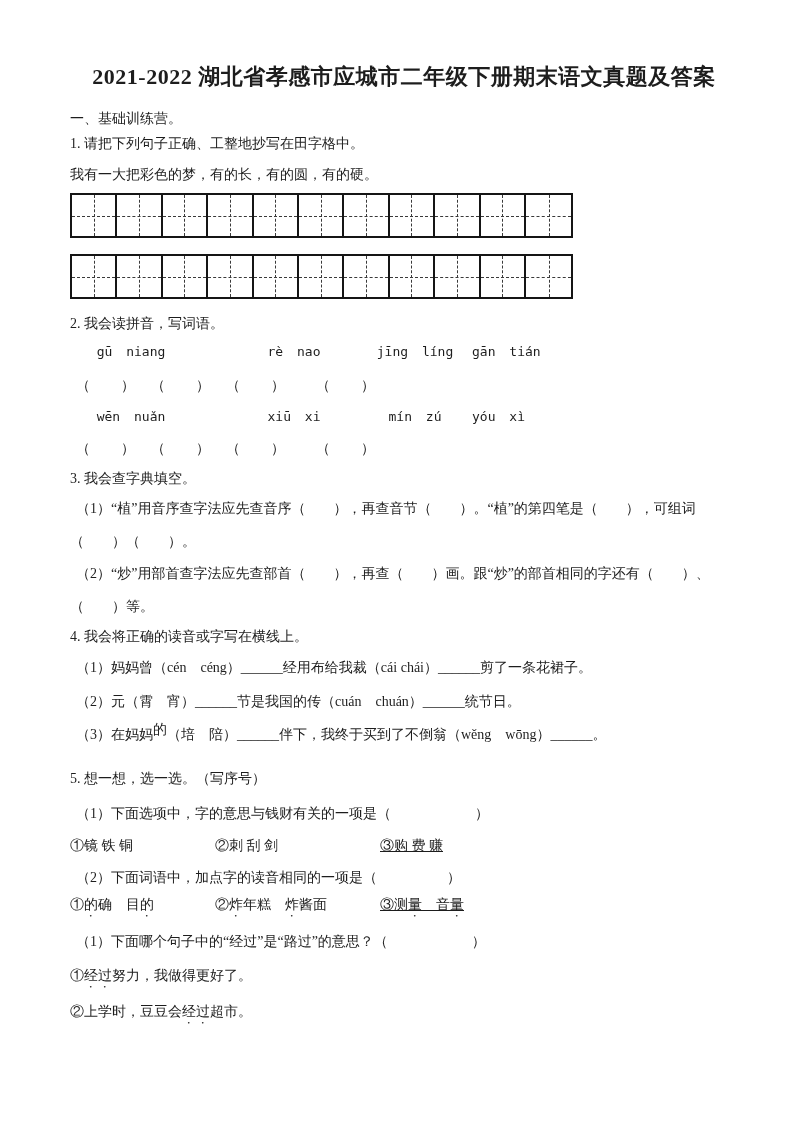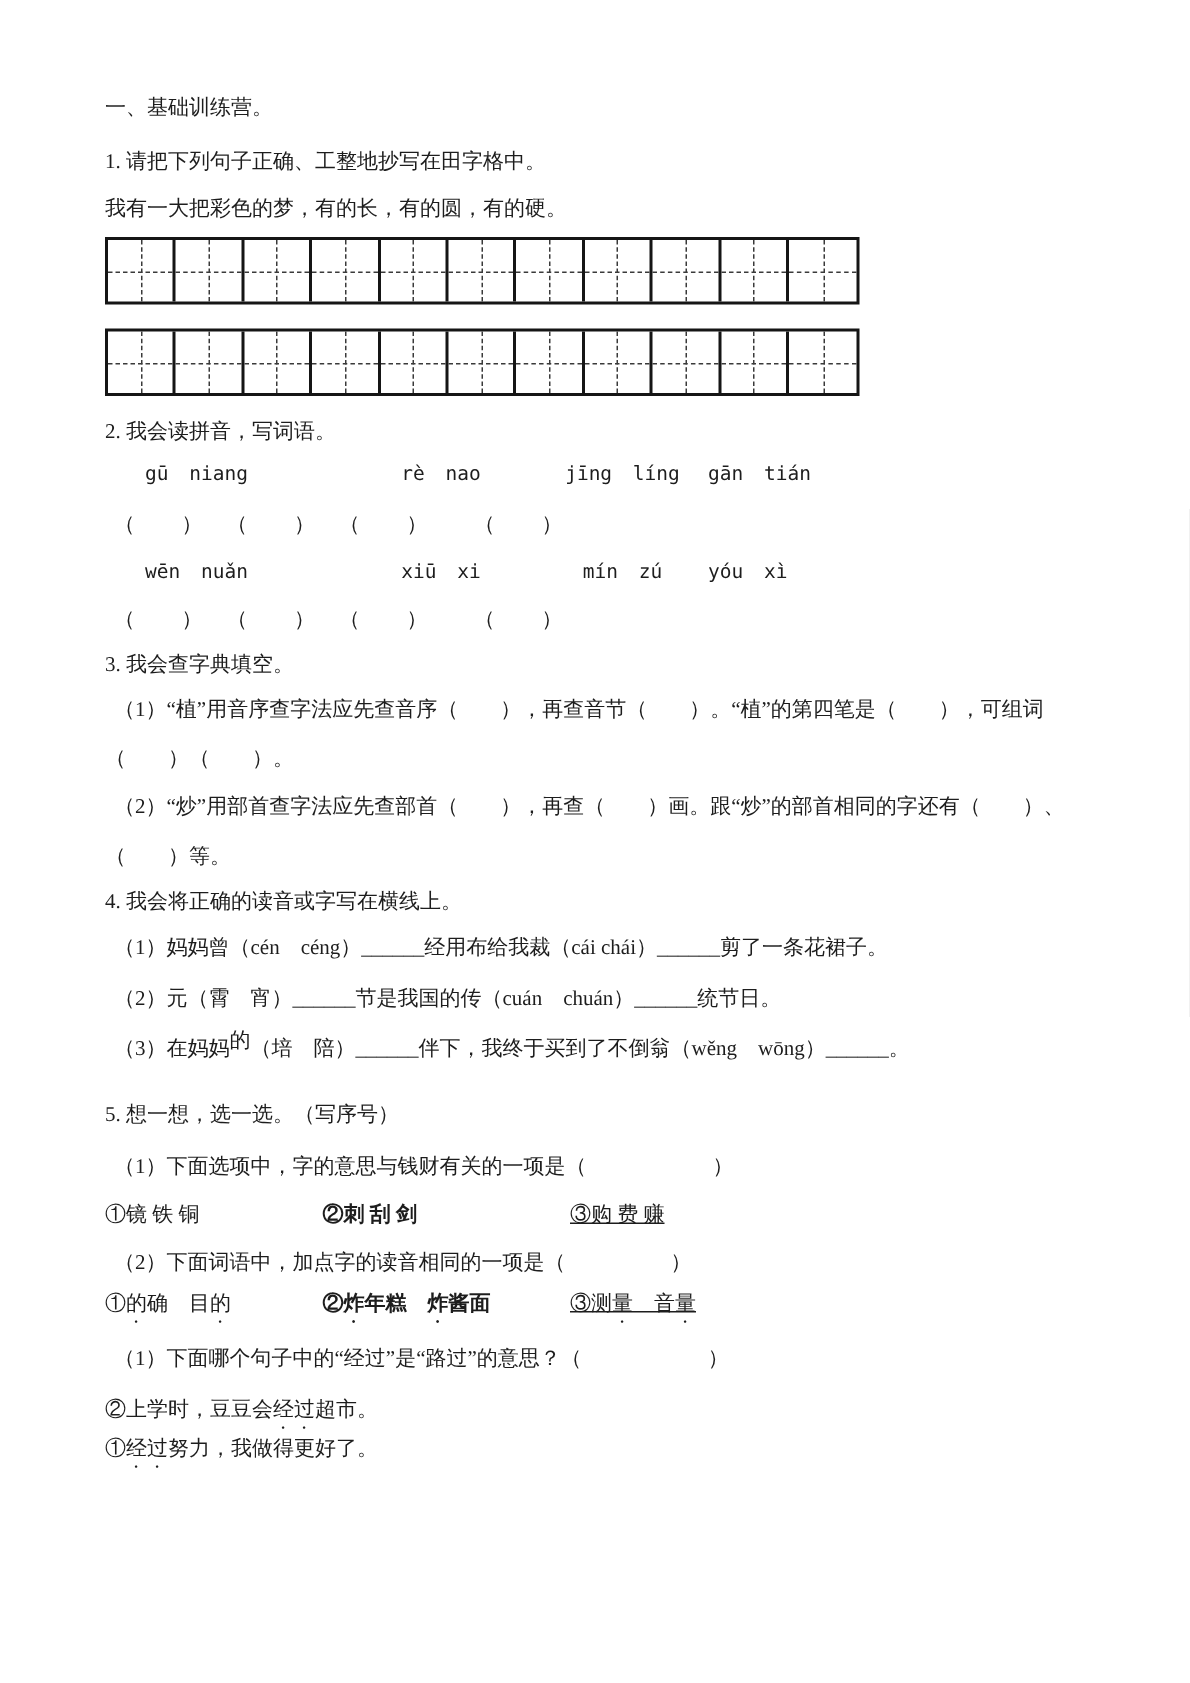--- a/index.html
+++ b/index.html
@@ -10,21 +10,21 @@
     color:#1d1d1d; font-size:14px; position:relative; overflow:hidden;
   }
   .title {
     text-align:center; font-weight:bold; font-size:22px; line-height:30px;
     margin:0 0 16px 0; letter-spacing:0.5px; white-space:nowrap;
   }
   .line { line-height:21px; margin:0; }
   .sub  { padding-left:6px; }
   .mb6{margin-bottom:6px}.mb8{margin-bottom:8px}.mb9{margin-bottom:9px}
   .mb10{margin-bottom:10px}.mb11{margin-bottom:11px}.mb12{margin-bottom:12px}
-  .mb13{margin-bottom:13px}.mb14{margin-bottom:14px}.mb15{margin-bottom:15px}
+  .mb13{margin-bottom:13px}.mb14{margin-bottom:14px}.mb15{margin-bottom:4px}
   .mb16{margin-bottom:16px}.mb23{margin-bottom:23px}
 
   
   .tzg { display:flex; border:2px solid #151515; width:max-content; background:#fff; }
   .tzg-cell {
     width:45.4px; height:41px; border-right:2px solid #151515;
     position:relative; box-sizing:border-box; flex:0 0 auto;
   }
   .tzg-cell:last-child { border-right:none; }
   .tzg-cell::before {
@@ -41,36 +41,37 @@
     display:flex; font-family:"DejaVu Sans Mono",monospace;
     font-size:13px; line-height:20px; word-spacing:6px; padding-left:2px;
   }
   .pinyin-row .pw { flex:0 0 auto;text-align:center; }
   .pw1 { width:118px; } .pw2 { width:128px;margin-left:40px; } .pw3 { width:114px; }
   .bracket-row { line-height:21px; padding-left:6px; letter-spacing:1px; }
 
   
   .opts { display:flex; line-height:21px; }
   .opt1 { width:145px; flex:0 0 auto; }
-  .opt2 { width:165px; flex:0 0 auto;font-weight:bold; }
+  .opt2 { width:165px; flex:0 0 auto; }
   .opt3 { flex:1;text-decoration:underline; }
 
   
   .dot {
     -webkit-text-emphasis:filled dot; -webkit-text-emphasis-position:under left;
     text-emphasis:filled dot; text-emphasis-position:under left;
   }
   
   .sup { position:relative; top:-5px; }
 </style>
 </head>
 <body>
 
 <div class="page">
 
+  <div class="title">2021-2022 湖北省孝感市应城市二年级下册期末语文真题及答案</div>
 
   <div class="line mb15">一、基础训练营。</div>
 
   <div class="line mb10">1. 请把下列句子正确、工整地抄写在田字格中。</div>
   <div class="line mb8">我有一大把彩色的梦，有的长，有的圆，有的硬。</div>
 
   <div class="tzg mb16">
       <div class="tzg-cell"></div>
       <div class="tzg-cell"></div>
       <div class="tzg-cell"></div>
@@ -131,16 +132,16 @@
     <span class="opt2">②刺 刮 剑</span>
     <span class="opt3">③购 费 赚</span>
   </div>
   <div class="line sub mb6">（2）下面词语中，加点字的读音相同的一项是（　　　　　）</div>
   <div class="opts mb11">
     <span class="opt1"><span>①</span><span class="dot">的</span><span>确　目</span><span class="dot">的</span><span></span></span>
     <span class="opt2"><span>②</span><span class="dot">炸</span><span>年糕　</span><span class="dot">炸</span><span>酱面</span></span>
     <span class="opt3"><span>③测</span><span class="dot">量</span><span>　音</span><span class="dot">量</span><span></span></span>
   </div>
   <div class="line sub mb13">（1）下面哪个句子中的“经过”是“路过”的意思？（　　　　　　）</div>
+  <div class="line mb10"><span>①</span><span class="dot">经过</span><span>努力，我做得更好了。</span></div>
   <div class="line"><span>②上学时，豆豆会</span><span class="dot">经过</span><span>超市。</span></div>
-  <div class="line mb10"><span>①</span><span class="dot">经过</span><span>努力，我做得更好了。</span></div>
 
 </div>
 
 </body></html>

